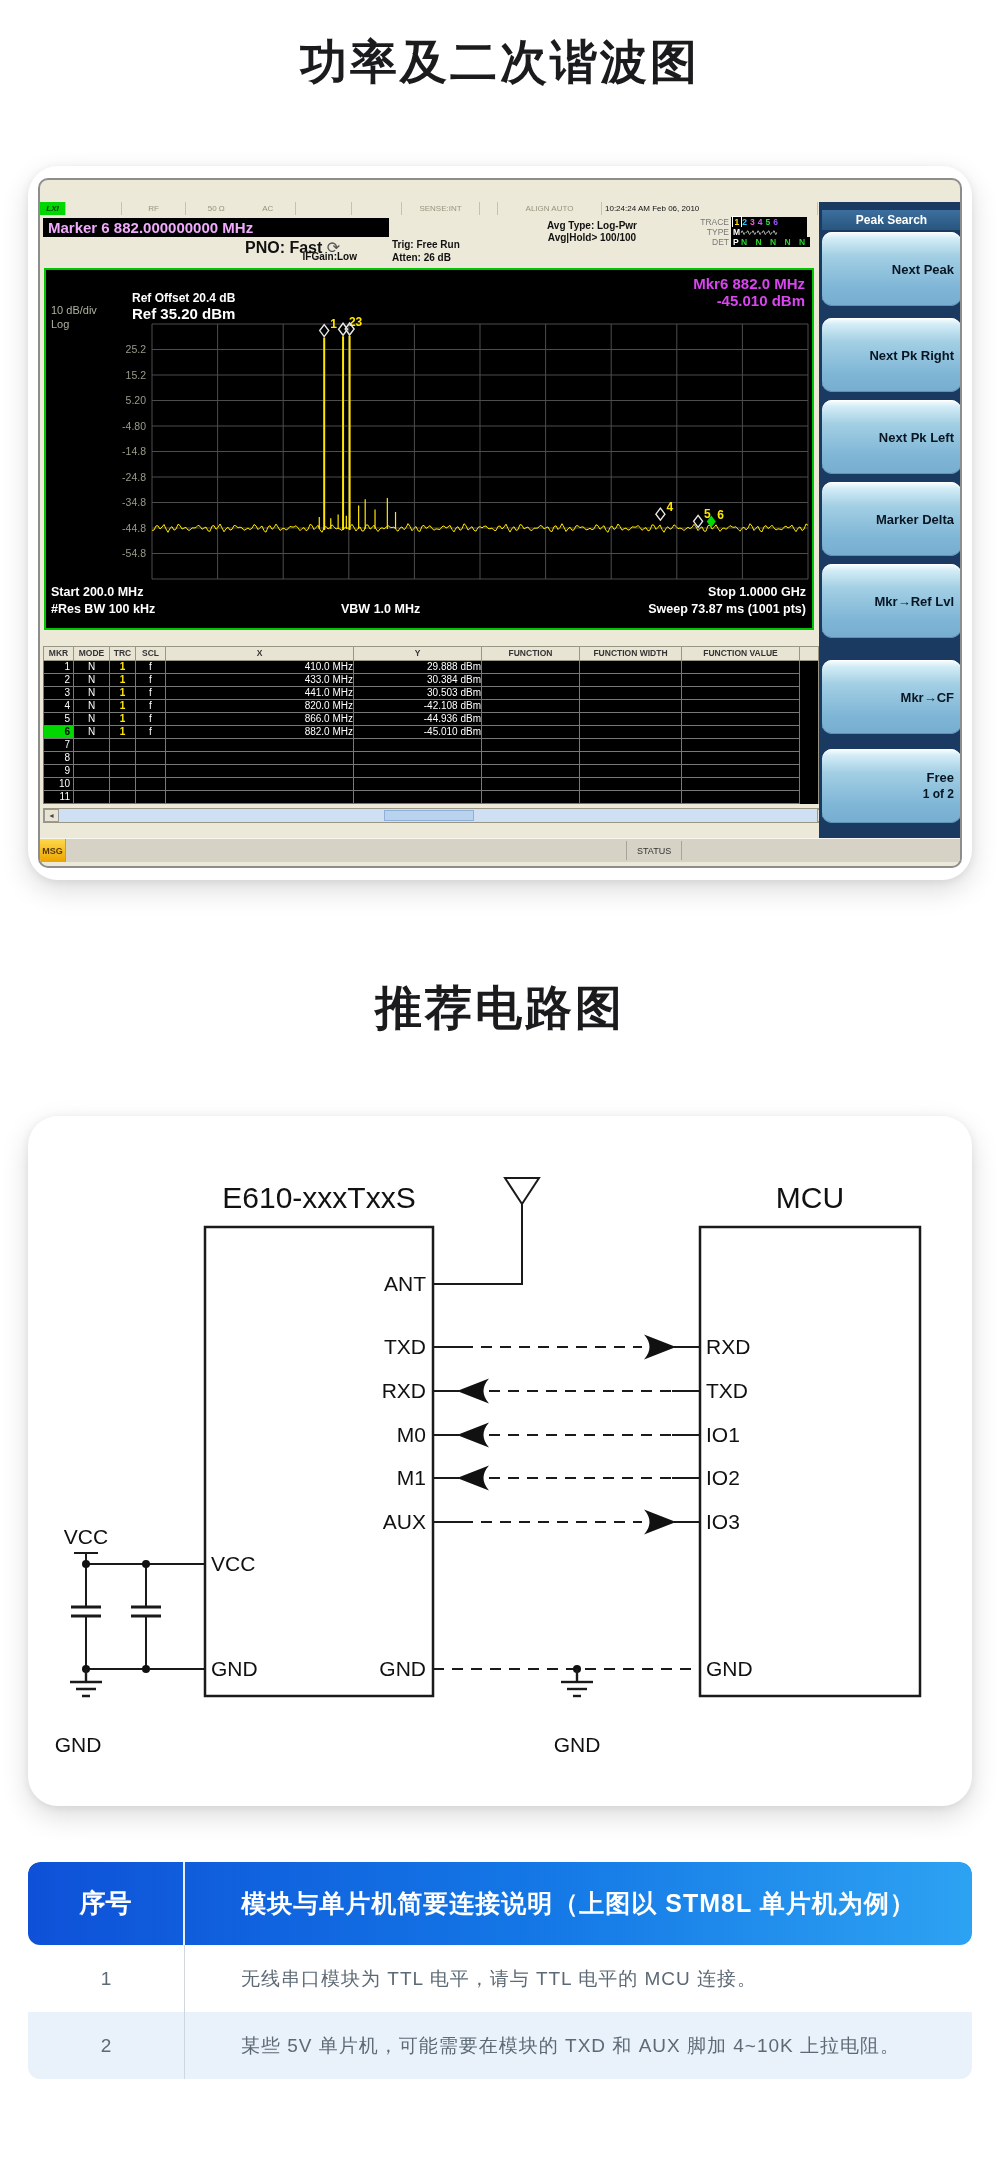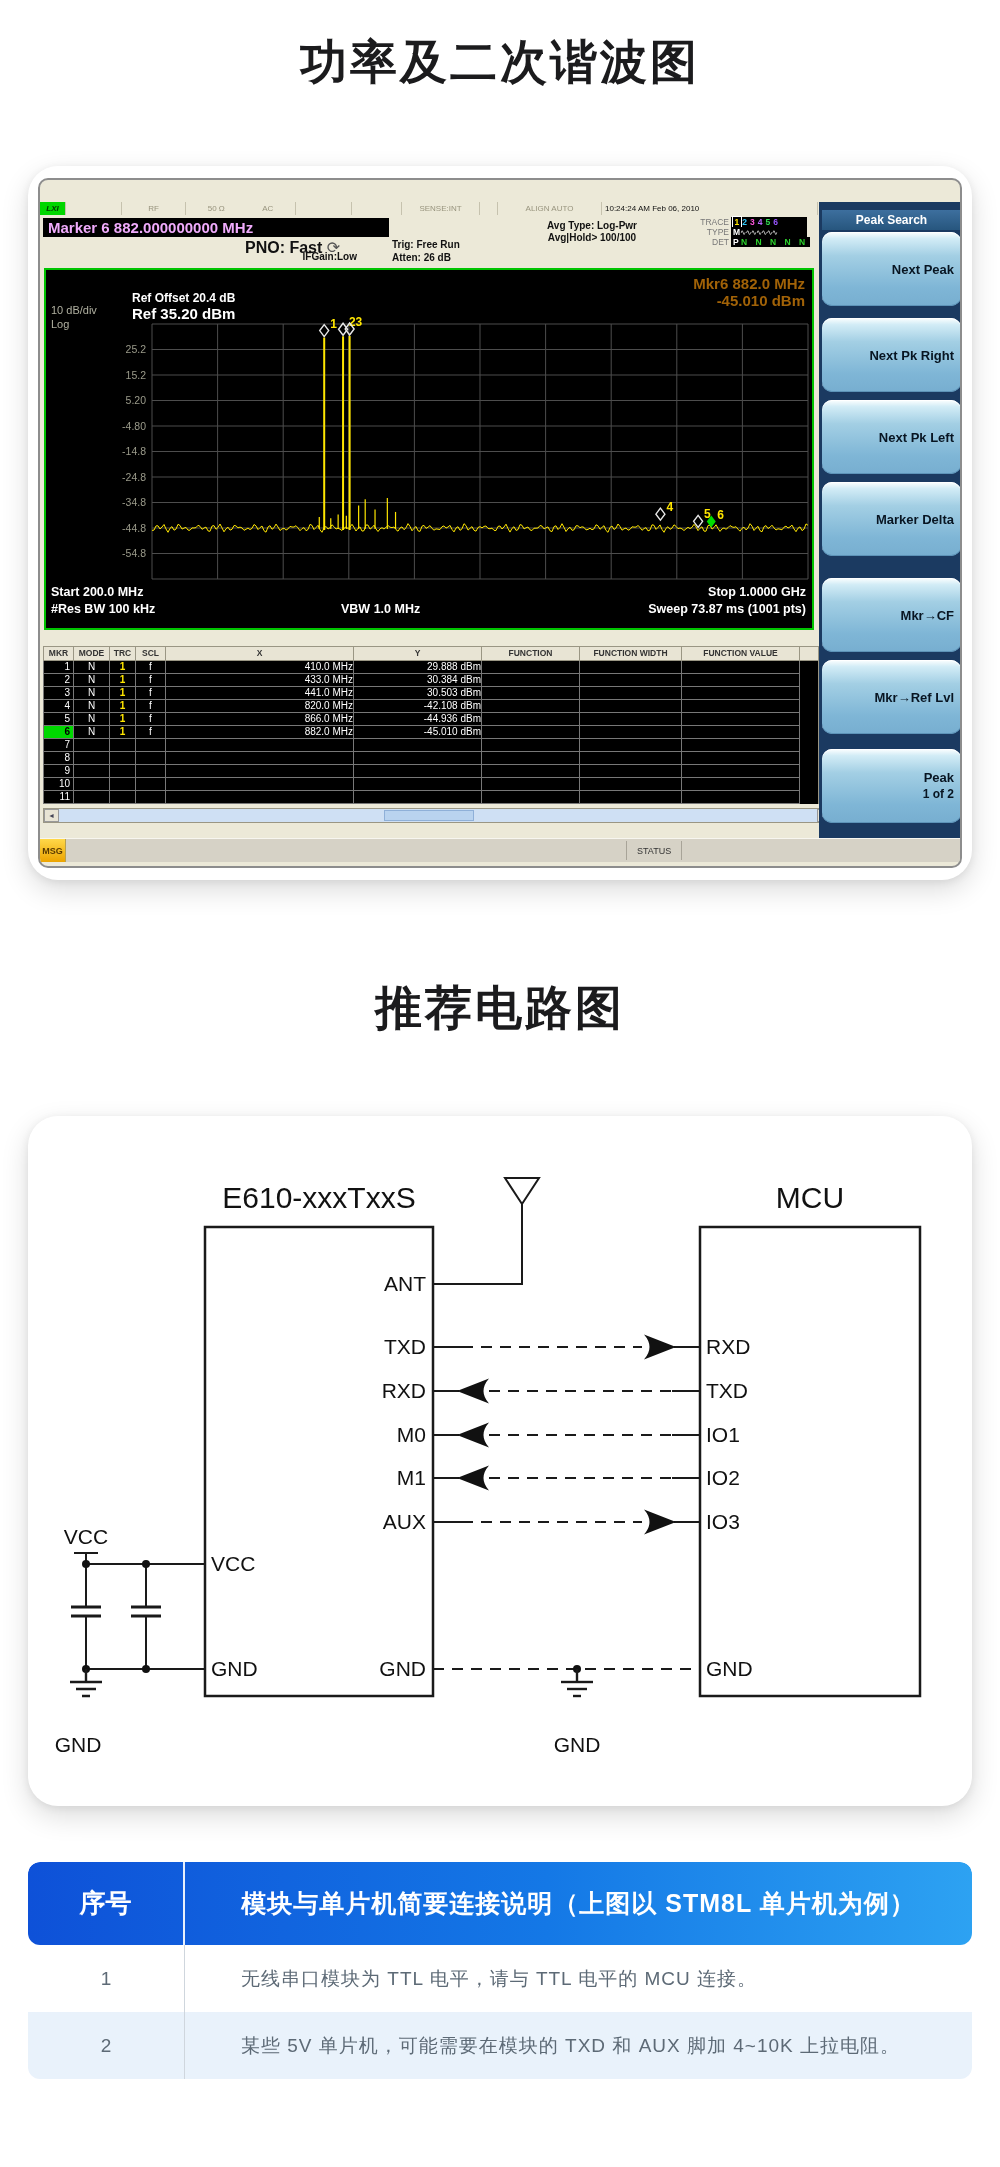--- a/index.html
+++ b/index.html
@@ -31,21 +31,21 @@
 #trace-digits span{display:inline-block;padding:0 1.5px;font-weight:bold}
 #trace-digits span.dig-sel{outline:1px solid #fff}
 .wave{color:#ddd;font-weight:normal;font-size:7.5px;letter-spacing:-1px}
 .detn{color:#2dd42d;letter-spacing:3px}
 
 .sa-display{position:absolute;left:4px;top:88px;width:770px;height:362px;background:#000;border:2px solid #00c400}
 .d-dbdiv{position:absolute;left:5px;top:34px;color:#b0b0a0;font-size:11px}
 .d-log{position:absolute;left:5px;top:48px;color:#b0b0a0;font-size:11px}
 .d-refoff{position:absolute;left:86px;top:21px;color:#fff;font-size:12px;font-weight:bold}
 .d-ref{position:absolute;left:86px;top:35px;color:#fff;font-size:15px;font-weight:bold}
-.d-mkr{position:absolute;right:7px;top:5px;text-align:right;color:#a16207;font-size:15px;font-weight:bold;line-height:17px}
+.d-mkr{position:absolute;right:7px;top:5px;text-align:right;color:#d946ef;font-size:15px;font-weight:bold;line-height:17px}
 .d-ann{position:absolute;color:#fff;font-size:12.5px;font-weight:bold;white-space:nowrap}
 #plot-svg{position:absolute;left:0;top:0}
 
 .mtable{position:absolute;left:3px;top:466px;width:790px}
 .mt-grid{display:grid;grid-template-columns:30px 36px 26px 30px 188px 128px 98px 102px 118px}
 #mt-head{background:#e8e4d4;border:1px solid #9a9684;border-right:none;height:15px}
 .mt-hcell{font-size:8.5px;font-weight:bold;color:#333;text-align:center;line-height:13px;border-right:1px solid #9a9684;overflow:hidden;white-space:nowrap}
 #mt-body{background:#000;border-left:1px solid #787878}
 .mt-row{display:grid;grid-template-columns:30px 36px 26px 30px 188px 128px 98px 102px 118px;height:13px}
 .mt-cell{border-right:1px solid #787878;border-bottom:1px solid #787878;font-size:10px;color:#fff;line-height:12px;overflow:hidden;white-space:nowrap}
@@ -351,24 +351,24 @@
         <div class="msg-badge">MSG</div>
         <div class="status-label">STATUS</div>
       </div>
 
       <div class="sa-menu">
         <div class="menu-header">Peak Search</div>
         <div class="mbtn m0">Next Peak</div>
         <div class="mbtn m1">Next Pk Right</div>
         <div class="mbtn m2">Next Pk Left</div>
         <div class="mbtn m3">Marker Delta</div>
+        <div class="mbtn m5">Mkr→Ref Lvl</div>
         <div class="mbtn m4">Mkr→CF</div>
-        <div class="mbtn m5">Mkr→Ref Lvl</div>
         <div class="mbtn m6 more">
-          <span>Peak</span>
+          <span>Free</span>
           <span class="more2">1 of 2</span>
         </div>
       </div>
     </div>
   </div>
 
   <h1 id="title-circuit" class="page-title">推荐电路图</h1>
 
   <div class="card" id="circuit-card">
     <svg id="circuit-svg" width="944" height="690" viewBox="0 0 944 690">

